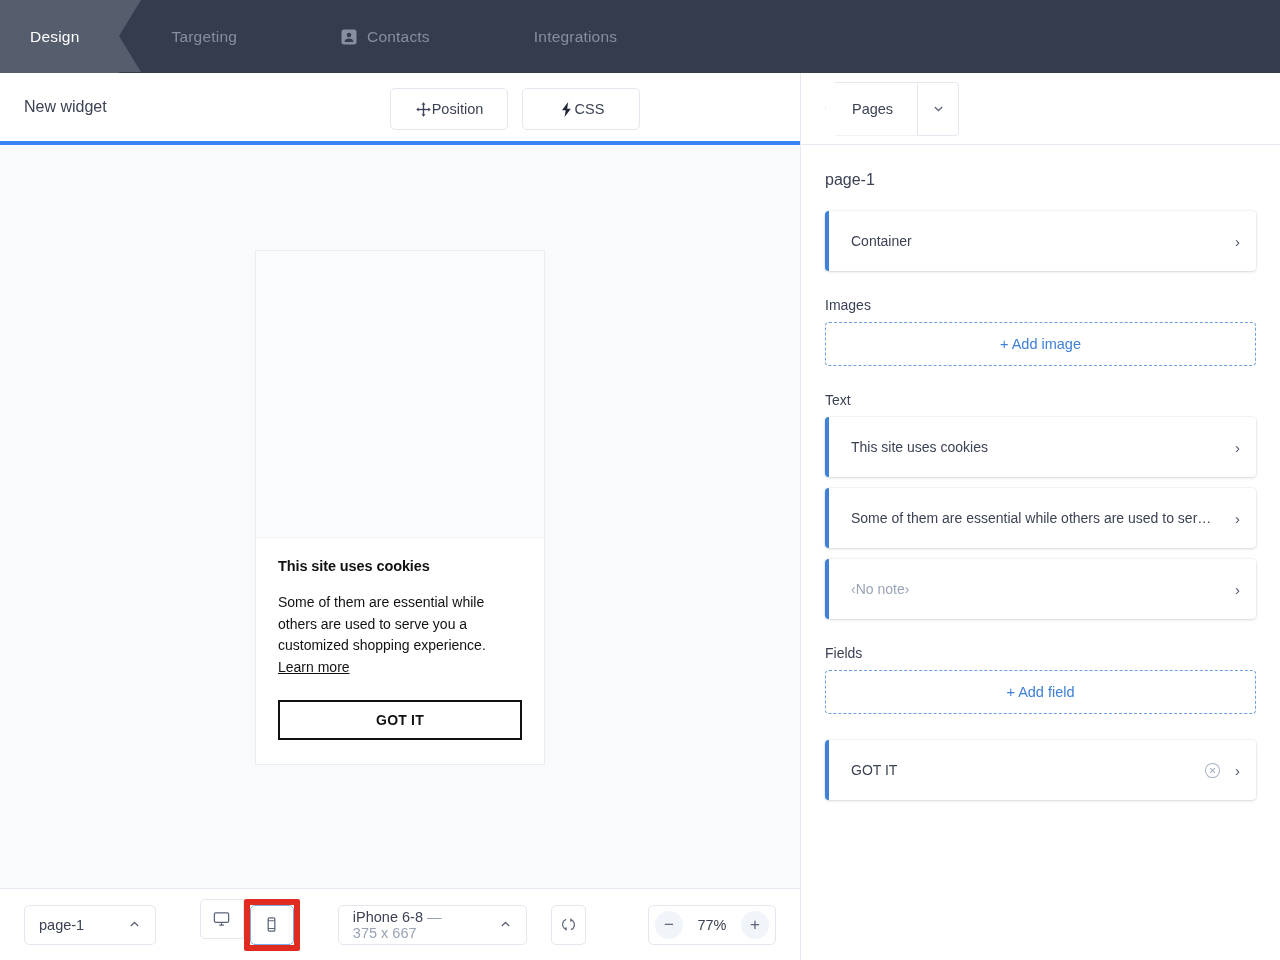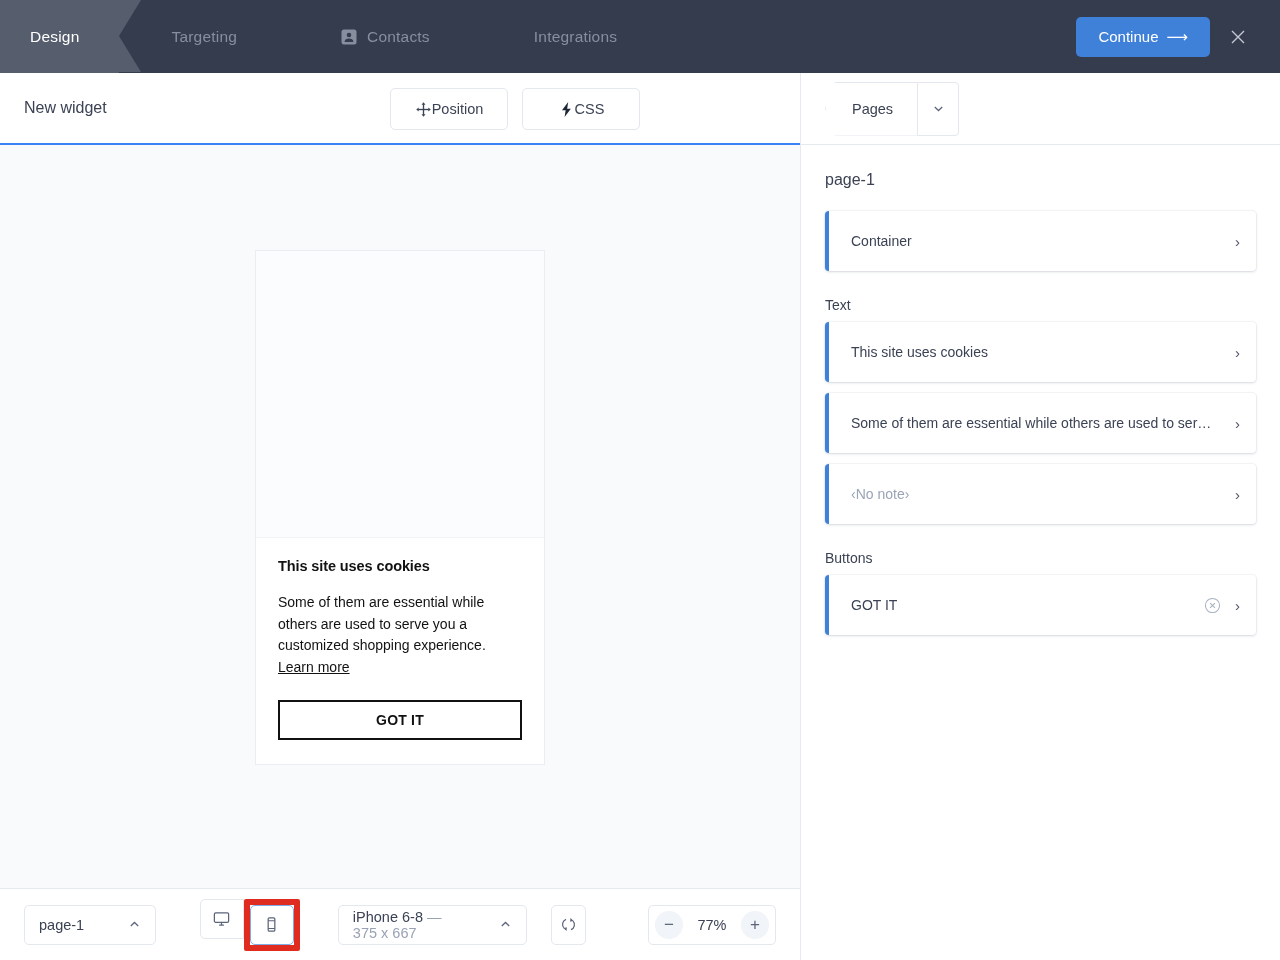--- a/index.html
+++ b/index.html
@@ -52,21 +52,21 @@
   }
 
   
   .body-row { flex: 1; display: flex; min-height: 0; }
 
   
   .left { width: 800px; flex: 0 0 800px; display: flex; flex-direction: column; min-height: 0; background:#fff; }
 
   .subbar {
     height: 72px; flex: 0 0 72px; background: #fff;
-    border-bottom: 2px solid #3b82f6;
+    border-bottom: 4px solid #3b82f6;
     display: flex; align-items: center; padding: 0 24px;
     position: relative;
   }
   .widget-title { font-size: 16px; color: #3b4254; }
   .subbar-tools { position: absolute; left: 390px; top: 0; height: 72px; display: flex; align-items: center; gap: 14px; }
   .tool-btn {
     height: 42px; min-width: 118px; padding: 0 18px;
     border: 1px solid #e3e7ee; border-radius: 5px; background: #fff;
     display: flex; align-items: center; justify-content: center; 
     font-size: 14.5px; color: #3b4254; cursor: pointer; font-family: inherit;
@@ -221,31 +221,20 @@
           </svg>
         </span>
         <span class="tab-label">Contacts</span>
       </div>
 
       <div class="tab">
         <span class="tab-label">Integrations</span>
       </div>
     </div>
 
-    <div class="topbar-right">
-      <button class="continue-btn">
-        <span>Continue</span>
-        <span class="arrow">⟶</span>
-      </button>
-      <div class="close-x">
-        <svg viewBox="0 0 20 20" width="20" height="20">
-          <path d="M4 4 L16 16 M16 4 L4 16" stroke="#c4c9d4" stroke-width="1.4" fill="none"></path>
-        </svg>
-      </div>
-    </div>
   </div>
 
   <div class="body-row">
 
     <div class="left">
 
       <div class="subbar">
         <div class="widget-title">New widget</div>
 
         <div class="subbar-tools">
@@ -366,20 +355,24 @@
 
         <div class="sect">
           <div class="item-card">
             <span class="item-text">Container</span>
             <span class="item-actions">
               <span class="chev-r">›</span>
             </span>
           </div>
         </div>
 
+        <div class="sect">
+          <div class="sect-label">Images</div>
+          <button class="add-btn">+ Add image</button>
+        </div>
 
         <div class="sect">
           <div class="sect-label">Text</div>
 
           <div class="item-card">
             <span class="item-text">This site uses cookies</span>
             <span class="item-actions">
               <span class="chev-r">›</span>
             </span>
           </div>
@@ -392,23 +385,26 @@
           </div>
 
           <div class="item-card">
             <span class="item-text muted">‹No note›</span>
             <span class="item-actions">
               <span class="chev-r">›</span>
             </span>
           </div>
         </div>
 
-
         <div class="sect">
-          <div class="sect-label">Buttons</div>
+          <div class="sect-label">Fields</div>
+          <button class="add-btn">+ Add field</button>
+        </div>
+
+        <div class="sect">
 
           <div class="item-card">
             <span class="item-text">GOT IT</span>
             <span class="item-actions">
               <span>
                 <svg viewBox="0 0 18 18" width="17" height="17">
                   <circle cx="9" cy="9" r="7.5" fill="none" stroke="#a9b1c2" stroke-width="1.1"></circle>
                   <path d="M6.4 6.4 L11.6 11.6 M11.6 6.4 L6.4 11.6" stroke="#a9b1c2" stroke-width="1.1"></path>
                 </svg>
               </span>

